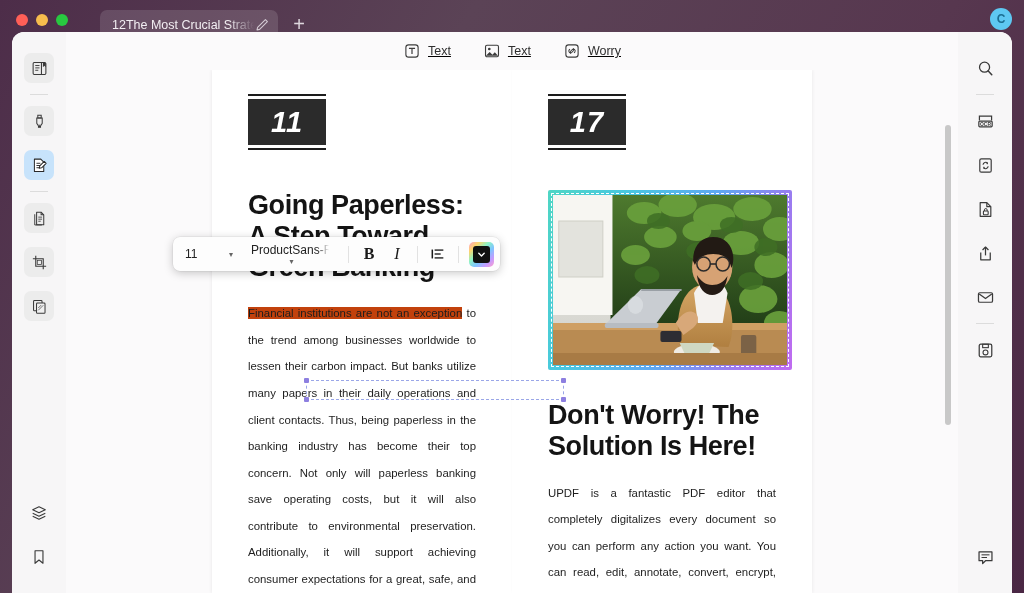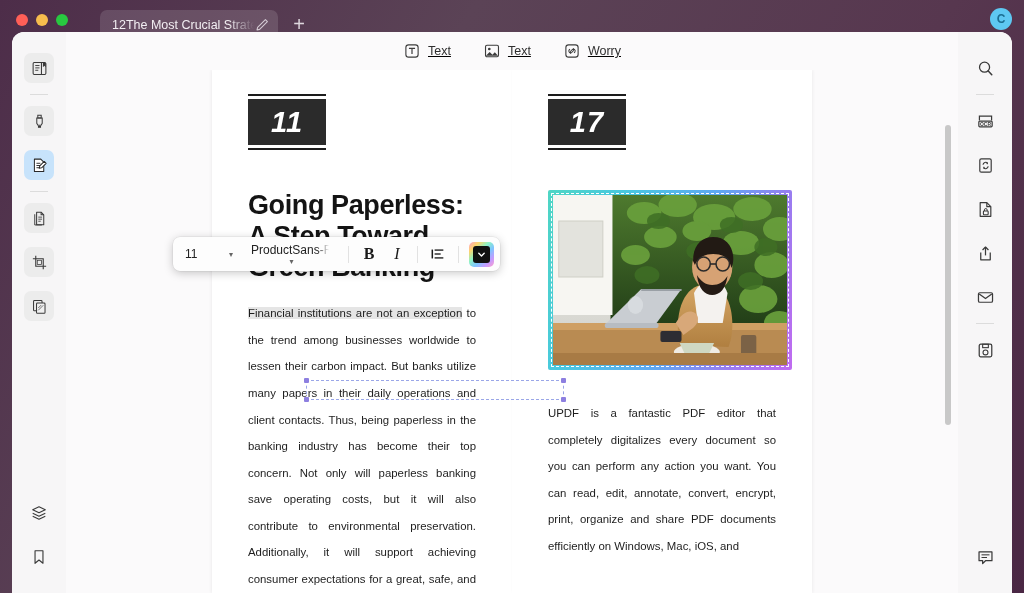--- a/index.html
+++ b/index.html
@@ -141,21 +141,21 @@
     position:absolute; left:240px; top:310px; width:258px; height:20px;
     border:1px dashed #9aa6e8; pointer-events:none;
   }
   .edit-box .hdl {
     position:absolute; width:5px; height:5px; background:#8d7fe0; border-radius:1px;
   }
   .edit-box .hdl.tl { left:-3px; top:-3px; }
   .edit-box .hdl.tr { right:-3px; top:-3px; }
   .edit-box .hdl.bl { left:-3px; bottom:-3px; }
   .edit-box .hdl.br { right:-3px; bottom:-3px; }
-  .selhl { background:#e5e5e5; }
+  .selhl { background:#c2410c; }
 
   
   .img-wrap {
     position:relative; width:244px; height:180px;
     margin-bottom:30px;
     padding:5px;
     background:linear-gradient(110deg,#4fd6c4 0%,#49c8e0 25%,#5fa8f2 55%,#9b7bf0 80%,#c06bf0 100%);
     border-radius:2px;
   }
   .img-dash {
@@ -442,20 +442,22 @@
                   <ellipse cx="86" cy="110" rx="8" ry="9" fill="#e6e9ec" opacity=".5"></ellipse>
                   <rect x="112" y="136" width="22" height="11" rx="2" fill="#2d2d33"></rect>
                   <ellipse cx="150" cy="157" rx="24" ry="8" fill="#f0ece4"></ellipse>
                   <path d="M132 148h36l-5 10h-26z" fill="#cfd8c2"></path>
                   <rect x="196" y="140" width="16" height="22" rx="2" fill="#7b6246"></rect>
                   <rect x="0" y="158" width="244" height="12" fill="#a87b45"></rect>
                 </svg>
               </div>
             </div>
 
+            <div class="doc-h1">Don't Worry! The
+Solution Is Here!</div>
             <div class="doc-p">UPDF is a fantastic PDF editor that completely digitalizes every document so you can perform any action you want. You can read, edit, annotate, convert, encrypt, print, organize and share PDF documents efficiently on Windows, Mac, iOS, and</div>
           </div>
         </div>
 
         <div class="edit-box">
           <span class="hdl tl"></span>
           <span class="hdl tr"></span>
           <span class="hdl bl"></span>
           <span class="hdl br"></span>
         </div>

